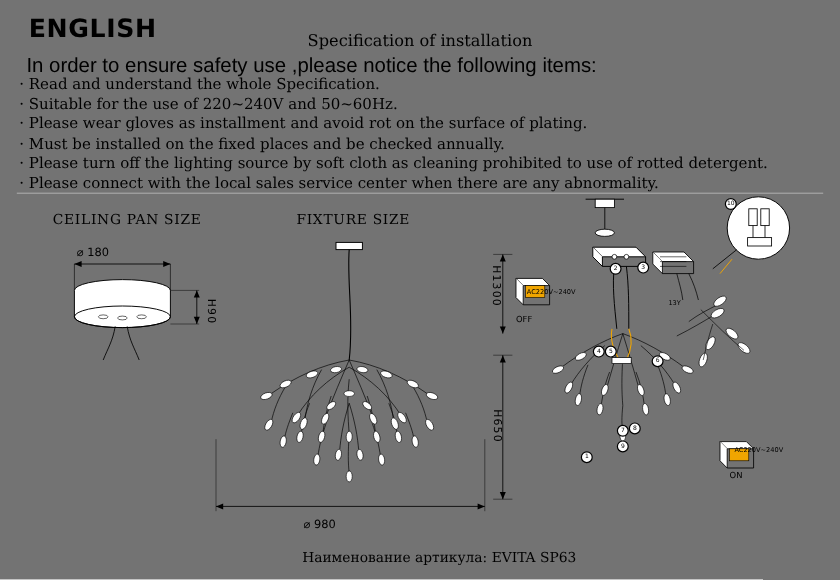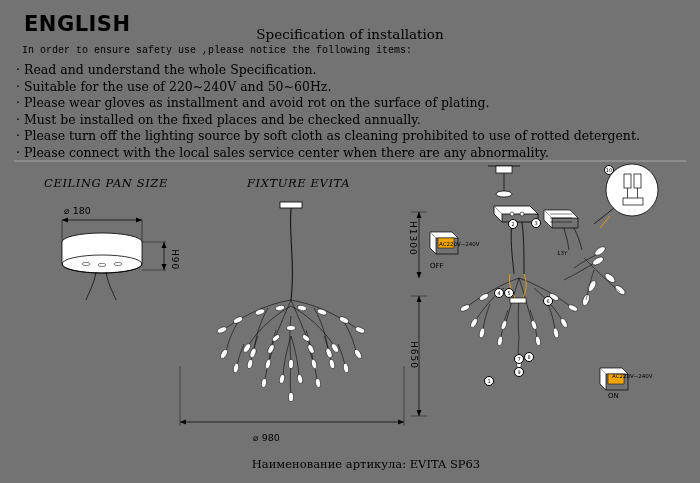--- a/index.html
+++ b/index.html
@@ -35,22 +35,22 @@
     top: 26px;
     text-align: center;
     font-family: "DejaVu Serif", serif;
     font-size: 13.5px;
     color: #000;
   }
   .intro {
     position: absolute;
     left: 22px;
     top: 45px;
-    font-family: Liberation Mono, monospace;
-    font-size: 10px;
+    font-family: Liberation Sans, sans-serif;
+    font-size: 17px;
   }
   .bullets {
     position: absolute;
     left: 16px;
     top: 62px;
     width: 670px;
     font-family: "DejaVu Serif", serif;
     font-size: 12.5px;
     line-height: 16.6px;
   }
@@ -60,21 +60,20 @@
   .bullets .bt {
     display: inline-block;
     width: 8px;
   }
 
   .section-label {
     position: absolute;
     font-family: "DejaVu Serif", serif;
     font-size: 11.5px;
     letter-spacing: 0.6px;
-    font-style: italic;
   }
   #ceiling-label { left: 44px; top: 176px; }
   #fixture-label { left: 247px; top: 176px; }
 
   .dimtext {
     position: absolute;
     font-family: "DejaVu Sans", sans-serif;
     font-size: 9.5px;
   }
   .vdim {
@@ -130,21 +129,21 @@
     <div><span class="bt">·</span><span>Must be installed on the fixed places and be checked annually.</span></div>
     <div><span class="bt">·</span><span>Please turn off the lighting source by soft cloth as cleaning prohibited to use of rotted detergent.</span></div>
     <div><span class="bt">·</span><span>Please connect with the local sales service center when there are any abnormality.</span></div>
   </div>
 
   <svg class="abs" style="left:0px; top:160px;" width="700" height="2">
     <line x1="14" y1="1" x2="686" y2="1" stroke="#bdbdbd" stroke-width="0.7"></line>
   </svg>
 
   <div class="section-label" id="ceiling-label">CEILING PAN SIZE</div>
-  <div class="section-label" id="fixture-label">FIXTURE EVITA</div>
+  <div class="section-label" id="fixture-label">FIXTURE SIZE</div>
 
   <svg class="abs" style="left:24px; top:196px;" width="180" height="110">
 
     <line x1="38" y1="24" x2="118" y2="24" stroke="#000" stroke-width="0.7"></line>
     <path d="M38 24 l6 -2.5 v5 z" fill="#000"></path>
     <path d="M118 24 l-6 -2.5 v5 z" fill="#000"></path>
     <line x1="38" y1="24" x2="38" y2="46" stroke="#000" stroke-width="0.5"></line>
     <line x1="118" y1="24" x2="118" y2="46" stroke="#000" stroke-width="0.5"></line>
 
     <ellipse cx="78" cy="46" rx="40" ry="9" fill="#fff" stroke="#000" stroke-width="0.8"></ellipse>

